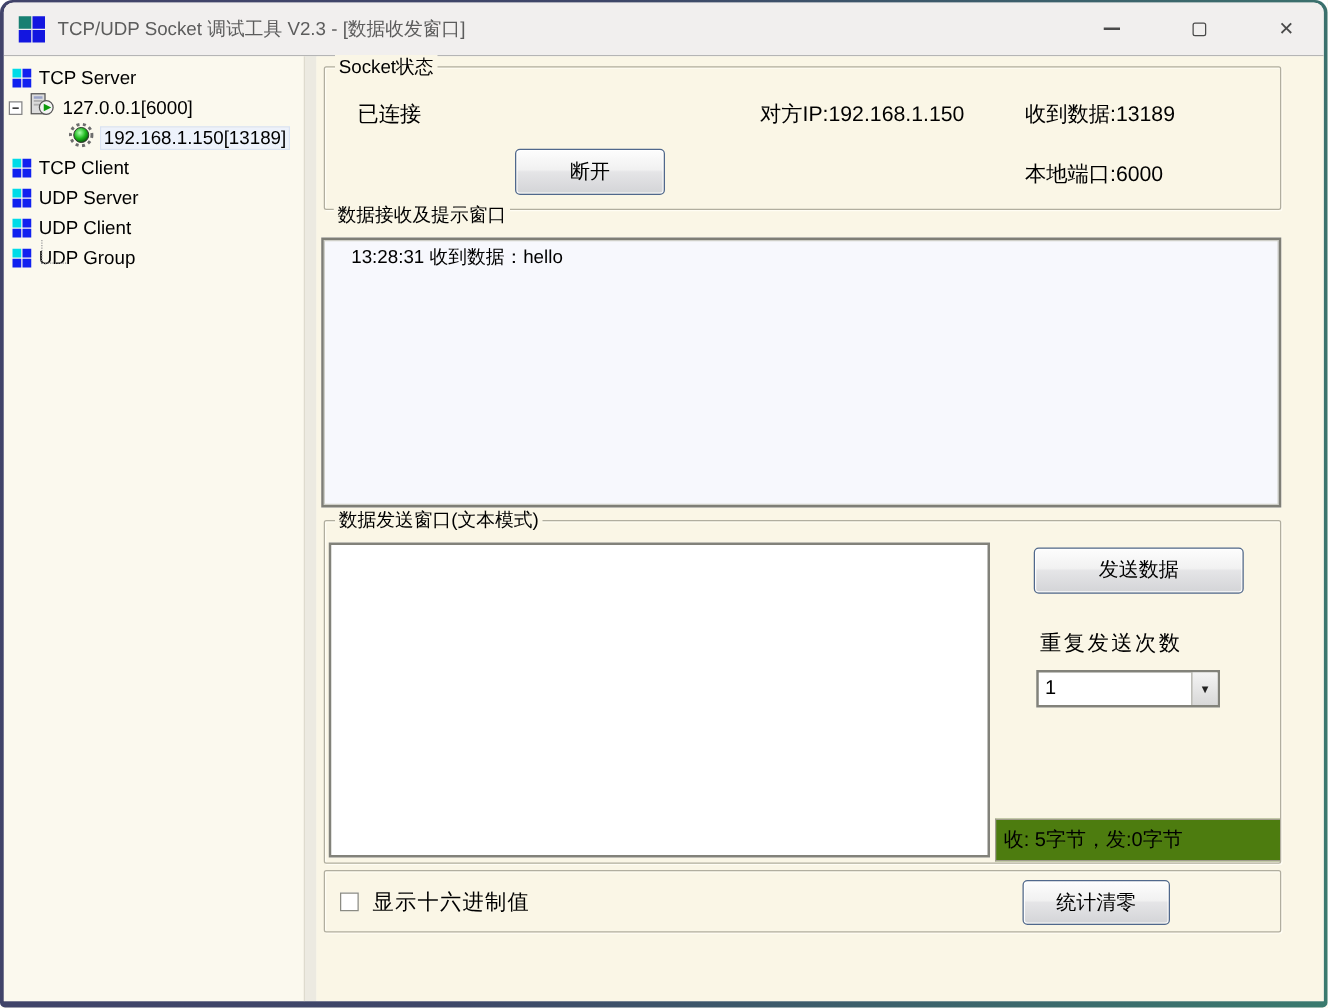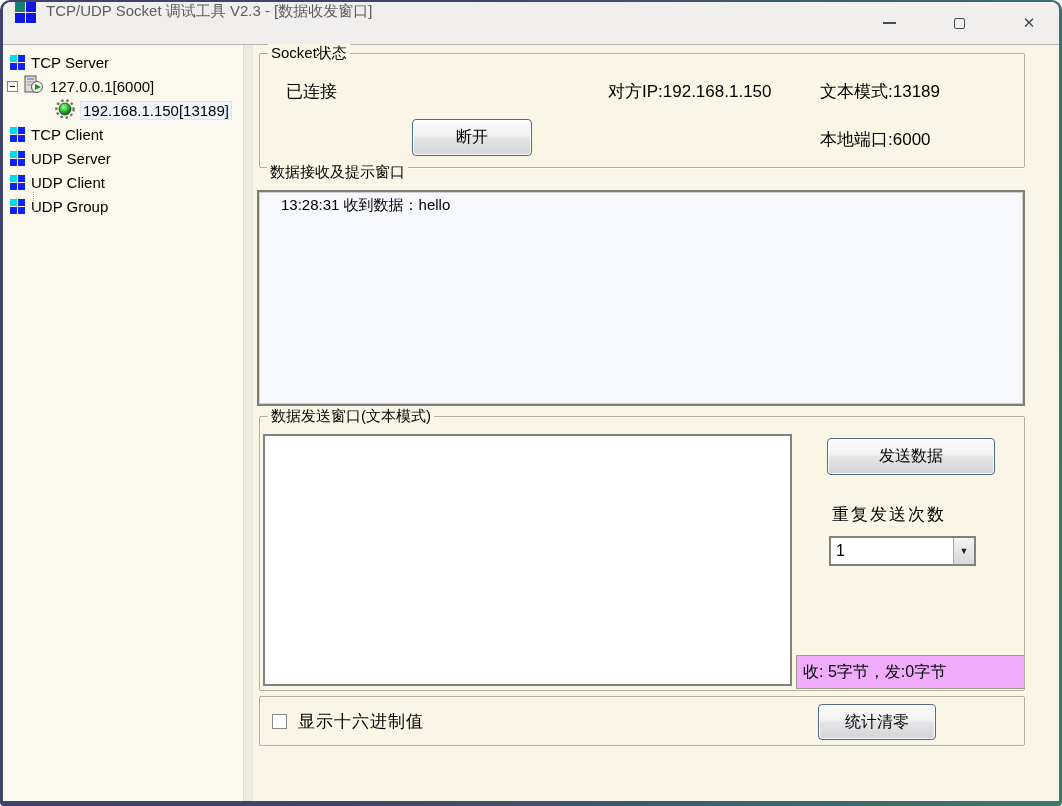--- a/index.html
+++ b/index.html
@@ -4,21 +4,21 @@
 <style>
   html,body{margin:0;padding:0;width:1062px;height:806px;overflow:hidden;
     font-family:"Liberation Sans","DejaVu Sans",sans-serif;}
   *{box-sizing:border-box;}
   .frame{position:absolute;inset:0;width:1062px;height:806px;
     background:linear-gradient(100deg,#41436a 0%,#3e4668 40%,#3a7a6e 100%);
     border-radius:10px 10px 4px 4px;padding:2px 3px 5px 3px;}
   .app{width:100%;height:100%;background:#f1efee;border-radius:8px 8px 0 0;overflow:hidden;
     display:flex;flex-direction:column;}
   
-  .titlebar{height:43px;background:#f1efee;display:flex;align-items:flex-start;
+  .titlebar{height:43px;background:#f1efee;display:flex;align-items:center;
     border-bottom:1px solid #b5b5b5;flex:0 0 auto;}
   .app-icon{width:21px;height:21px;margin-left:12px;display:grid;
     grid-template-columns:10px 10px;grid-template-rows:10px 10px;gap:1px;}
   .app-icon i{display:block;background:#1316e0;}
   .app-icon i.t{background:#177f72;}
   .titletext{margin-left:10px;font-size:15px;color:#5c5c5c;white-space:nowrap;}
   .win-controls{margin-left:auto;display:flex;align-items:center;height:100%;padding-right:8px;}
   .wc{width:44px;height:100%;display:flex;align-items:center;justify-content:center;margin-left:26px;}
   .g-min{width:13px;height:0;border-top:2px solid #4a4a4a;display:block;}
   .g-max{width:11px;height:11px;border:1.6px solid #4a4a4a;border-radius:2px;display:block;}
@@ -72,21 +72,21 @@
     border:2px solid #82827a;resize:none;font-family:inherit;font-size:15px;padding:4px;outline:none;}
   .btn-send{position:absolute;left:567px;top:21px;width:168px;height:37px;}
   .repeat-lab{position:absolute;left:572px;top:86px;font-size:17px;letter-spacing:2px;}
   .combo{position:absolute;left:569px;top:119px;width:147px;height:30px;background:#fff;
     border:2px solid #82827a;display:flex;align-items:center;}
   .combo-val{flex:1;padding-left:5px;font-size:16px;}
   .combo-btn{width:21px;height:100%;border-left:1px solid #a8a8a0;
     background:linear-gradient(#f4f4f4,#d8d8d8);display:flex;align-items:center;justify-content:center;}
   .combo-btn::before{content:"▼";font-size:9px;color:#222;}
   .stats{position:absolute;left:536px;right:0;top:238px;height:34px;border:1px solid #a09d8e;border-right:none;
-    display:flex;align-items:center;padding-left:6px;font-size:16px;background:#f0abfc;}
+    display:flex;align-items:center;padding-left:6px;font-size:16px;background:#4d7c0f;}
   
   .grp-bottom{left:6px;top:651px;width:766px;height:50px;}
   .checkbox{position:absolute;left:12px;top:17px;width:15px;height:15px;background:#fff;border:1px solid #8b8b83;}
   .hex-lab{position:absolute;left:38px;top:13px;font-size:17px;letter-spacing:1px;}
   .btn-clear{position:absolute;left:558px;top:7px;width:118px;height:36px;}
 </style>
 </head>
 <body>
 
 <div class="frame">
@@ -196,21 +196,21 @@
       </div>
 
       <div class="splitter"></div>
 
       <div class="content">
 
         <div class="grp grp-socket">
           <span class="legend">Socket状态</span>
           <span class="lab" style="left:26px;top:26px;">已连接</span>
           <span class="lab" style="left:348px;top:26px;">对方IP:192.168.1.150</span>
-          <span class="lab" style="left:560px;top:26px;">文本模式:13189</span>
+          <span class="lab" style="left:560px;top:26px;">收到数据:13189</span>
           <button class="btn btn-disconnect">断开</button>
           <span class="lab" style="left:560px;top:74px;">本地端口:6000</span>
         </div>
 
         <div class="grp grp-recv">
           <span class="legend">数据接收及提示窗口</span>
           <div class="recv-box">
             <span>13:28:31 收到数据：hello</span>
           </div>
         </div>

